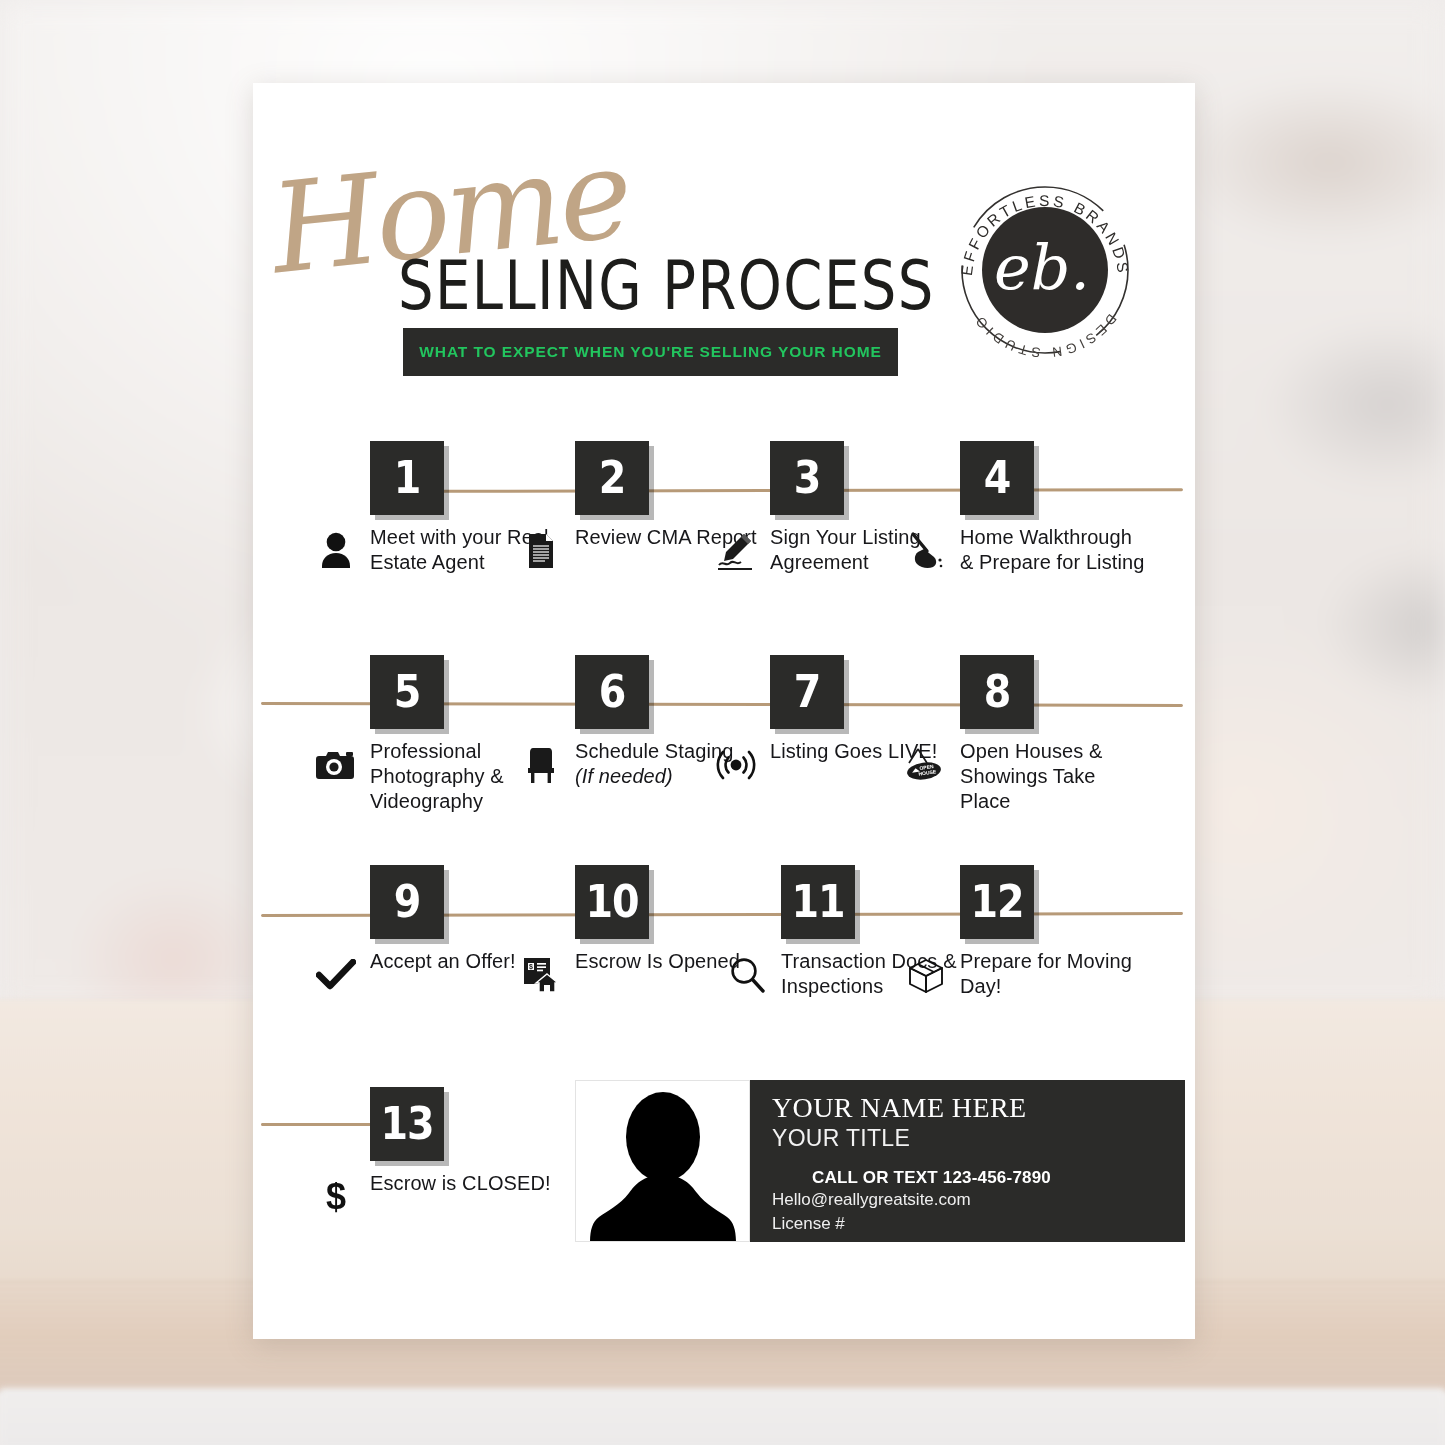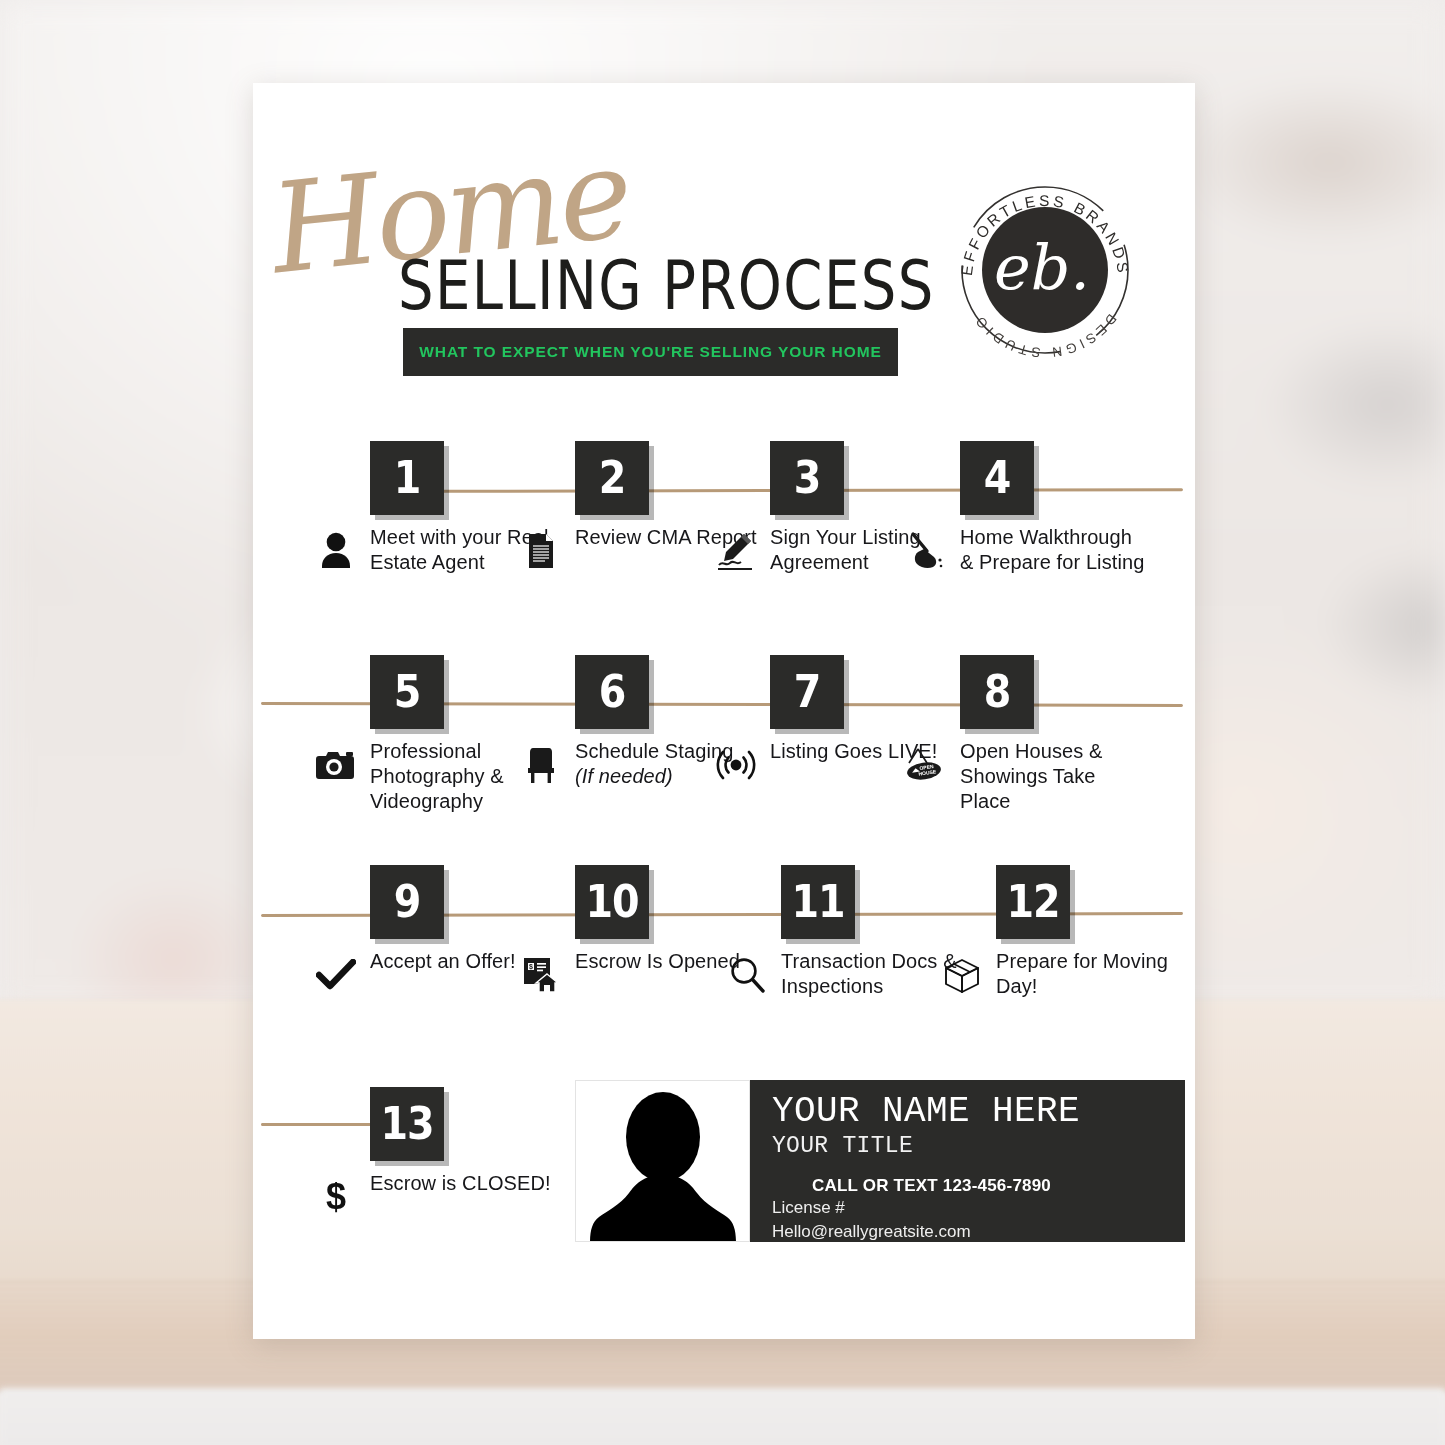--- a/index.html
+++ b/index.html
@@ -113,25 +113,25 @@
   .contact{position:absolute;left:322px;top:997px;width:610px;height:162px;display:flex;}
   .photo{
     width:175px;height:162px;background:#fff;overflow:hidden;position:relative;
     border:1px solid #e3e3e3;box-sizing:border-box;
   }
   .photo svg{position:absolute;left:50%;top:8px;transform:translateX(-50%);}
   .cardbody{
     flex:1;background:#2b2b29;padding:14px 0 0 22px;box-sizing:border-box;color:#fff;
   }
   .c-name{
-    font-family:Liberation Mono, monospace;
-    font-size:36px;line-height:1.02;letter-spacing:.4px;font-weight:400;
+    font-family:Liberation Serif, serif;
+    font-size:28px;line-height:1.02;letter-spacing:.4px;font-weight:400;
   }
   .c-title{
-    font-family:Liberation Mono, monospace;
+    font-family:Liberation Sans, sans-serif;
     font-size:23px;line-height:1.25;letter-spacing:.3px;color:#f2f2f2;font-weight:400;
     margin-top:1px;
   }
   .c-phone{font-size:17px;font-weight:bold;letter-spacing:.2px;margin-top:16px;margin-left:40px;}
   .c-line{font-size:17px;line-height:1.32;color:#efefef;margin-top:1px;}
 </style>
 </head>
 <body>
 
 <div id="backdrop">
@@ -328,21 +328,21 @@
           <span>11</span>
         </div>
         <div class="stepicon">
           <svg width="36" height="36" viewBox="0 0 36 36">
             <circle cx="15" cy="14" r="11.4" stroke="#111" stroke-width="2.6" fill="none"></circle>
             <line x1="23.5" y1="22.5" x2="34" y2="34" stroke="#111" stroke-width="3.4" stroke-linecap="round"></line>
           </svg>
         </div>
         <div class="steplabel"><span>Transaction Docs &amp; Inspections</span></div>
       </div>
-      <div class="step" style="left: 743px; top: 782px;">
+      <div class="step" style="left: 707px; top: 782px;">
         <div class="numbox">
           <span>12</span>
         </div>
         <div class="stepicon">
           <svg width="40" height="38" viewBox="0 0 40 38">
             <path d="M4 12l16-8 16 8-16 8z" fill="none" stroke="#111" stroke-width="1.9" stroke-linejoin="round"></path>
             <path d="M4 12v16l16 8V20z" fill="none" stroke="#111" stroke-width="1.9" stroke-linejoin="round"></path>
             <path d="M36 12v16l-16 8V20z" fill="none" stroke="#111" stroke-width="1.9" stroke-linejoin="round"></path>
             <path d="M12 8l16 8" stroke="#111" stroke-width="1.7"></path>
           </svg>
@@ -366,18 +366,18 @@
     <div class="photo">
       <svg width="152" height="154" viewBox="0 0 152 154" xmlns="http://www.w3.org/2000/svg">
         <ellipse cx="76" cy="48" rx="37" ry="45" fill="#000"></ellipse>
         <path d="M76 86 c-20 0 -28 10 -34 18 c-9 12 -22 18 -30 24 c-7 5 -9 14 -9 26 h146 c0 -12 -2 -21 -9 -26 c-8 -6 -21 -12 -30 -24 c-6 -8 -14 -18 -34 -18 z" fill="#000"></path>
       </svg>
     </div>
     <div class="cardbody">
       <div class="c-name">YOUR NAME HERE</div>
       <div class="c-title">YOUR TITLE</div>
       <div class="c-phone">CALL OR TEXT 123-456-7890</div>
+      <div class="c-line">Hello@reallygreatsite.com</div>
       <div class="c-line">License #</div>
-      <div class="c-line">Hello@reallygreatsite.com</div>
     </div>
   </div>
 
 </div>
 
 </body></html>

